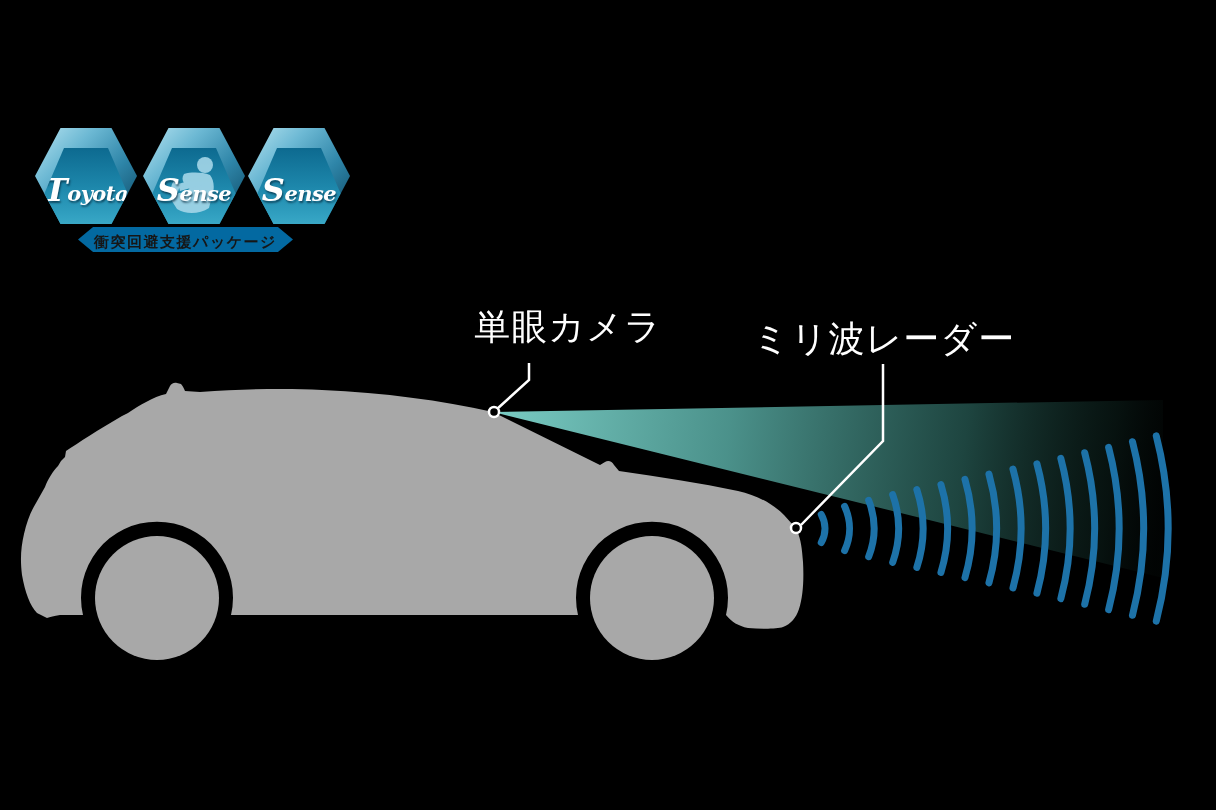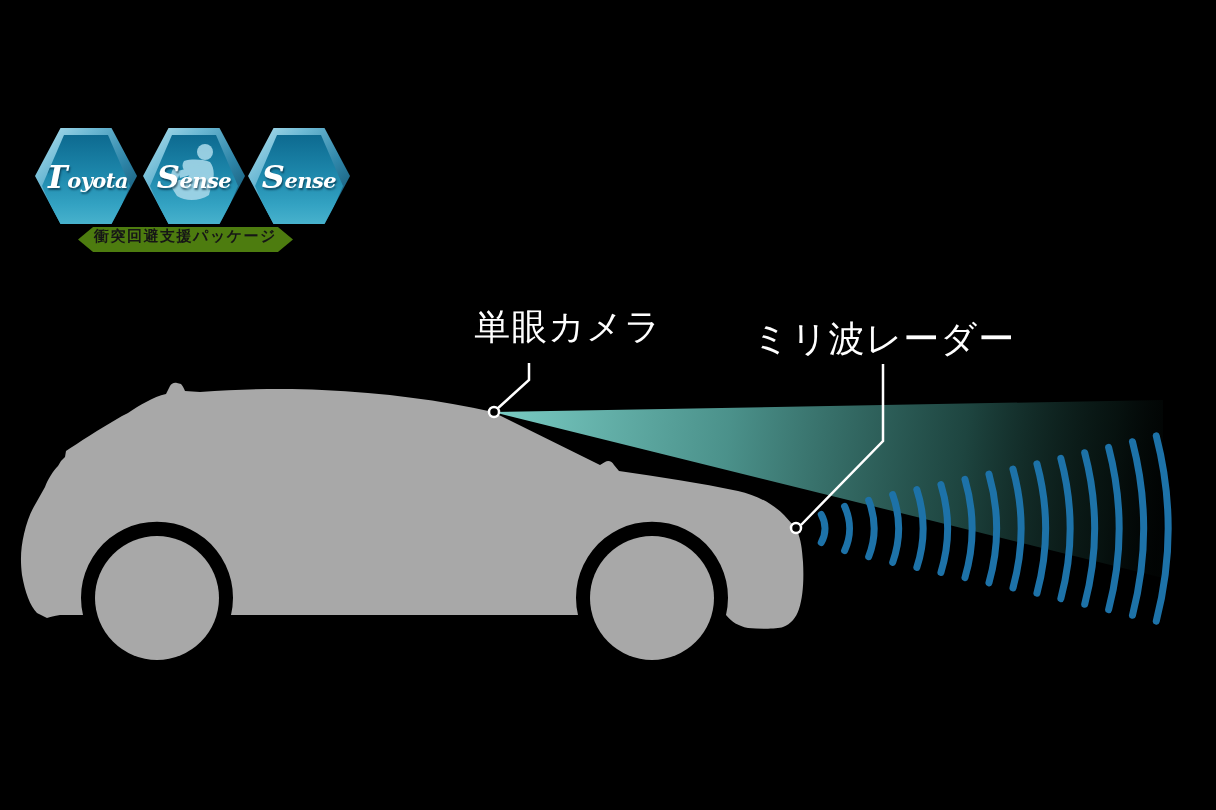--- a/index.html
+++ b/index.html
@@ -13,43 +13,43 @@
   .stage{position:absolute;inset:0;width:1216px;height:810px;}
 
   
   .logo{position:absolute;left:35px;top:128px;width:320px;height:152px;}
   .hex{
     position:absolute;top:0;width:102px;height:96px;
     clip-path:polygon(25% 0,75% 0,100% 50%,75% 100%,25% 100%,0 50%);
     background:linear-gradient(135deg,#b6e3f0 0%,#6db9d4 30%,#2e85a8 62%,#0b4560 100%);
   }
   .hex-face{
-    position:absolute;left:7px;top:7px;width:88px;height:102px;
+    position:absolute;left:7px;top:20px;width:88px;height:102px;
     clip-path:polygon(25% 0,75% 0,100% 50%,75% 100%,25% 100%,0 50%);
     background:linear-gradient(180deg,#0d6a90 0%,#1d87ab 38%,#33a2c2 68%,#55bcd4 100%);
     overflow:hidden;
   }
   .hex1{left:0;}
   .hex2{left:108px;}
   .hex3{left:213px;}
   .logo-word{
     display:block;width:100%;text-align:center;line-height:84px;
     font-family:"DejaVu Serif","Liberation Serif",serif;
     font-style:italic;font-weight:bold;font-size:21px;color:#fff;
     letter-spacing:-0.5px;
     text-shadow:1px 2px 2px rgba(0,35,55,.65);
     position:relative;z-index:2;
   }
   .logo-word::first-letter{font-size:32px;}
   .driver-icon{position:absolute;left:8px;top:4px;z-index:1;}
   .banner{
     position:absolute;left:43px;top:99px;width:215px;height:25px;
-    background:#4d7c0f;
+    background:#0369a1;
     clip-path:polygon(0 50%,7% 0,93% 0,100% 50%,93% 100%,7% 100%);
-    display:flex;align-items:flex-start;justify-content:center;
+    display:flex;align-items:flex-end;justify-content:center;
   }
   .banner-text{
     font-size:15px;font-weight:bold;color:#161616;letter-spacing:1.5px;
     white-space:nowrap;
   }
 
   
   .callout{
     position:absolute;top:303px;transform:translateX(-50%);
     color:#fff;font-size:36px;white-space:nowrap;letter-spacing:1px;

